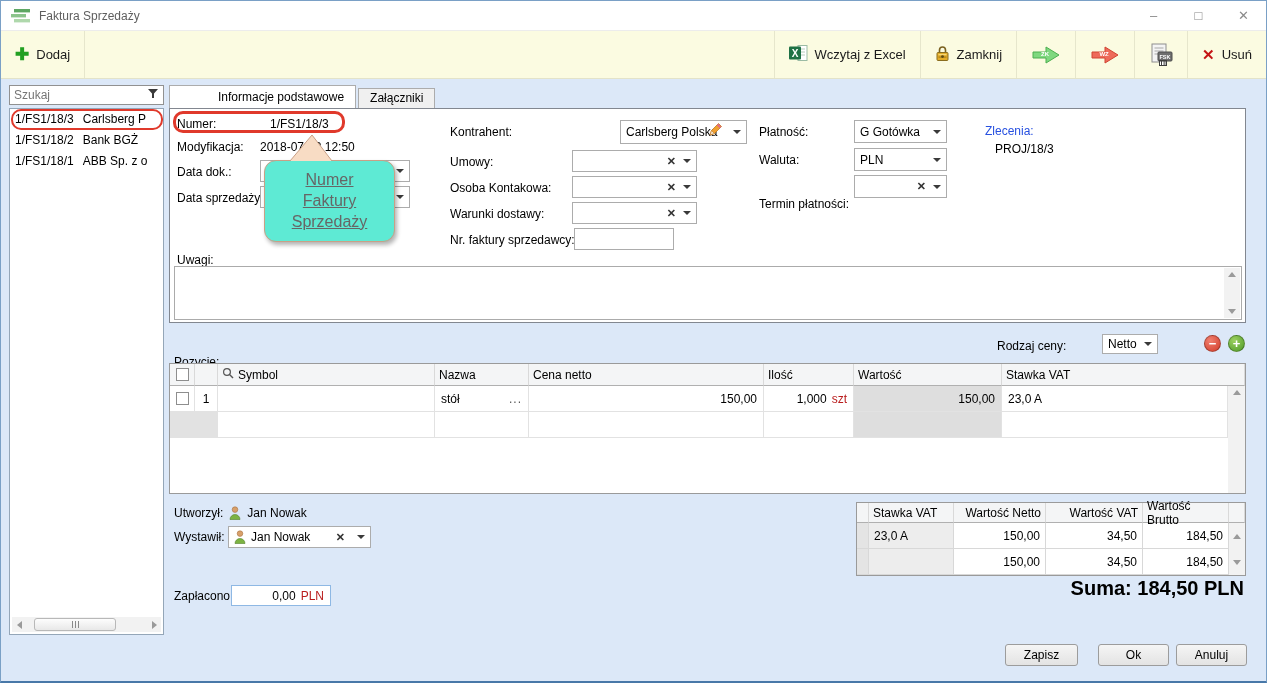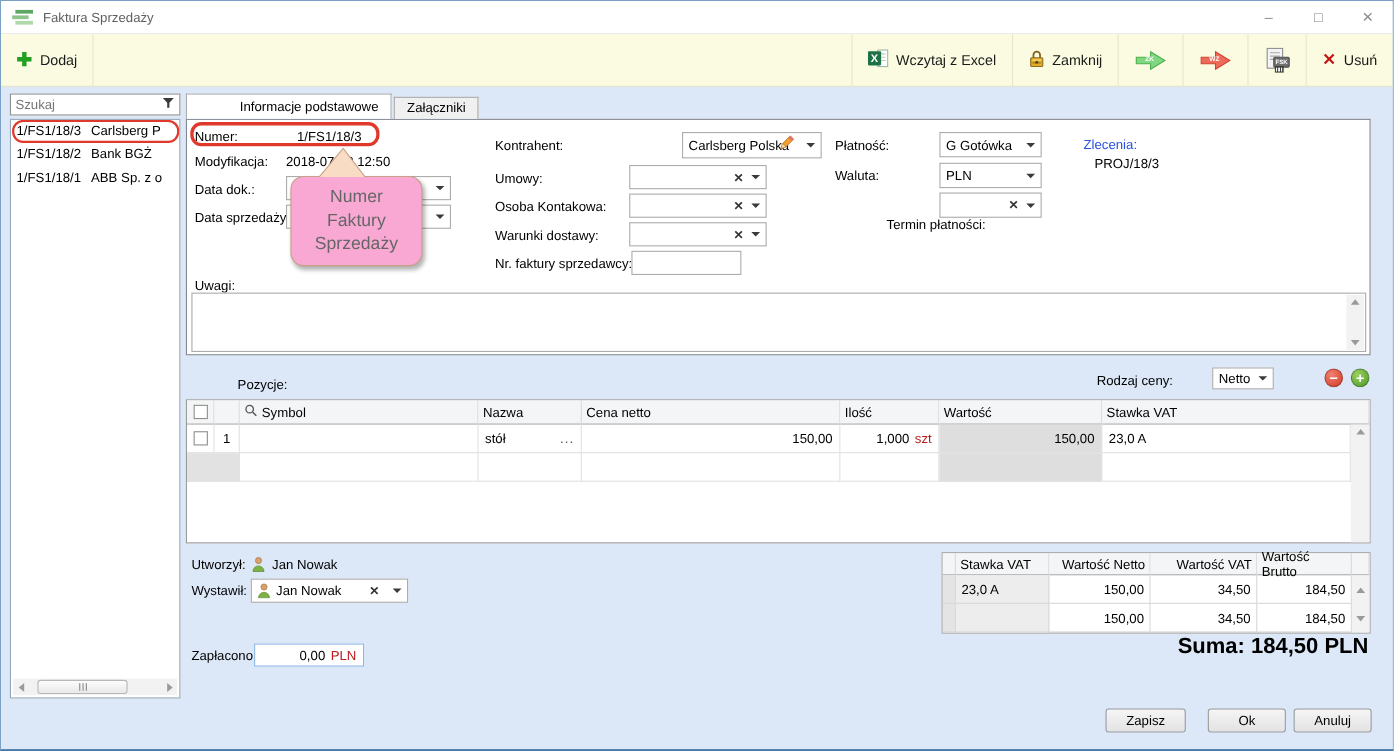--- a/index.html
+++ b/index.html
@@ -66,32 +66,32 @@
   .combo { position:absolute; background:#fff; border:1px solid #ACACAC; display:flex;
     align-items:center; padding:0 5px; font-size:12px; }
   .combo .cval { flex:1; white-space:nowrap; overflow:hidden; }
   .combo .clear { color:#333; font-size:11px; font-weight:bold; margin-right:7px; }
   .combo .dd { width:0;height:0;border-left:4px solid transparent;border-right:4px solid transparent;border-top:4px solid #3a3a3a; }
   .tinput { position:absolute; background:#fff; border:1px solid #ACACAC; }
   .ann-rect { position:absolute; border:3px solid #E0392B; border-radius:10px; pointer-events:none; z-index:6; }
 
   
   .callout-tail { position:absolute; left:110px; top:24px; z-index:5; }
-  .callout { position:absolute; left:94px; top:51px; width:120px; height:82px; background:#f9a8d4;
+  .callout { position:absolute; left:94px; top:51px; width:131px; height:82px; background:#5eead4;
     border:1px solid #C9A086; border-radius:12px; box-shadow:2px 3px 4px rgba(0,0,0,0.3);
-    z-index:4; text-align:center; padding-top:8px; color:#666; font-size:16px; line-height:21px; }
+    z-index:4; text-align:center; padding-top:8px; color:#666; font-size:16px; line-height:21px;text-decoration:underline; }
 
   
   .notes-box { position:absolute; left:4px; top:157px; width:1068px; height:54px; background:#fff;
     border:1px solid #ABABAB; }
   .vscroll { position:absolute; top:1px; right:1px; bottom:1px; width:16px; background:#F2F2F2;
     display:flex; flex-direction:column; justify-content:space-between; align-items:center; padding:4px 0; }
 
   
-  .pozycje-lbl { position:absolute; left:173px; top:264px;margin-left:42px; }
+  .pozycje-lbl { position:absolute; left:173px; top:276px; }
   .rodzaj-lbl { position:absolute; left:996px; top:260px; }
   .rodzaj-combo { left:1101px; top:255px; width:56px; height:20px; }
   .circle-btn { position:absolute; top:256px; width:17px; height:17px; border-radius:50%;
     color:#fff; font-weight:bold; font-size:13px; line-height:15px; text-align:center;
     border:1px solid rgba(0,0,0,0.25); }
   .circle-minus { left:1203px; background:radial-gradient(circle at 35% 30%, #F08070, #D33B28); }
   .circle-plus { left:1227px; background:radial-gradient(circle at 35% 30%, #9CD060, #4E9A28); }
 
   
   .pos-table { position:absolute; left:168px; top:284px; width:1077px; height:131px; background:#fff;
@@ -353,21 +353,21 @@
         <span class="cval">G Gotówka</span>
         <span class="dd"></span>
       </div>
 
       <span class="lbl" style="left:589px;top:44px;">Waluta:</span>
       <div class="combo" style="left:684px;top:39px;width:93px;height:23px;">
         <span class="cval">PLN</span>
         <span class="dd"></span>
       </div>
 
-      <span class="lbl" style="left:589px;top:88px;margin-left:47px;">Termin płatności:</span>
+      <span class="lbl" style="left:589px;top:88px;">Termin płatności:</span>
       <div class="combo" style="left:684px;top:66px;width:93px;height:23px;">
         <span class="cval"></span>
         <span class="clear">✕</span>
         <span class="dd"></span>
       </div>
 
       <span class="lbl link-blue" style="left:815px;top:15px;">Zlecenia:</span>
       <span class="val" style="left:825px;top:33px;">PROJ/18/3</span>
 
       <span class="lbl" style="left:7px;top:144px;">Uwagi:</span>

